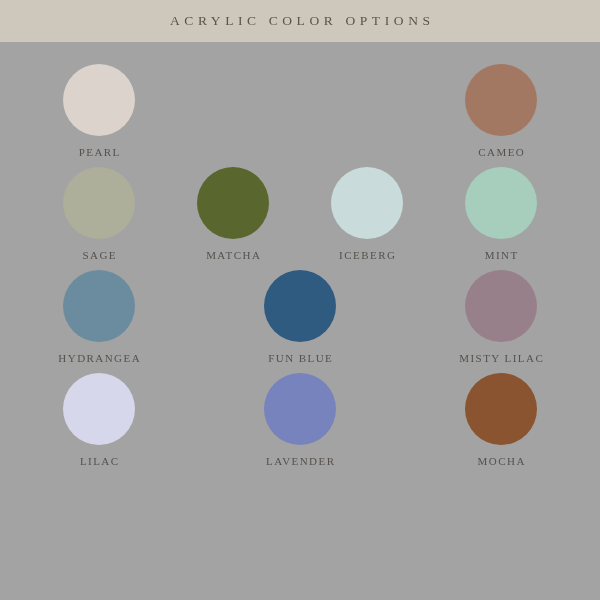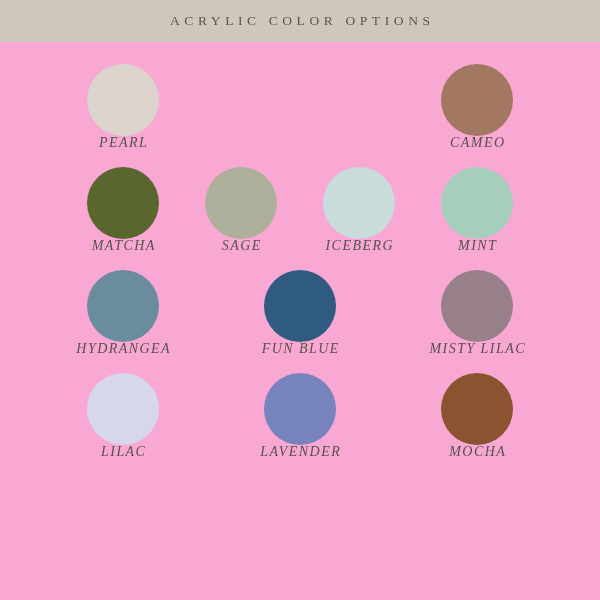--- a/index.html
+++ b/index.html
@@ -62,61 +62,61 @@
     flex-direction: column;
     align-items: center;
   }
   .swatch-dot {
     width: 72px;
     height: 72px;
     border-radius: 50%;
     flex: 0 0 auto;
   }
   .swatch-label {
+    margin-top: 11px;
     font-family: "Liberation Serif", "DejaVu Serif", serif;
-    font-size: 14px;
+    font-size: 11px;
     letter-spacing: 1.45px;
     color: #56514C;
     text-transform: uppercase;
     text-align: center;
     white-space: nowrap;
     text-indent: 1.45px;
     line-height: 1;
-    font-style: italic;
   }
 </style>
 </head>
 <body style="background: rgb(244, 239, 235);">
 
-<div class="page" style="background: #f9a8d4; align-items: center;">
+<div class="page" style="background: #a3a3a3;">
 
   <div class="header-bar" style="background: rgb(206, 199, 188);">
     <div class="header-title" style="color: rgb(90, 84, 78);">ACRYLIC COLOR OPTIONS</div>
   </div>
 
   <div class="palette">
 
   <div class="swatch-row">
         <div class="swatch-cell">
           <div class="swatch-dot" style="background: rgb(219, 211, 204);"></div>
           <div class="swatch-label" style="color: rgb(86, 81, 76);">PEARL</div>
         </div>
         <div class="swatch-cell">
           <div class="swatch-dot" style="background: rgb(163, 120, 98);"></div>
           <div class="swatch-label" style="color: rgb(86, 81, 76);">CAMEO</div>
         </div>
       </div>
       <div class="swatch-row">
         <div class="swatch-cell">
+          <div class="swatch-dot" style="background: rgb(173, 175, 155);"></div>
+          <div class="swatch-label" style="color: rgb(86, 81, 76);">SAGE</div>
+        </div>
+        <div class="swatch-cell">
           <div class="swatch-dot" style="background: rgb(89, 102, 45);"></div>
           <div class="swatch-label" style="color: rgb(86, 81, 76);">MATCHA</div>
-        </div>
-        <div class="swatch-cell">
-          <div class="swatch-dot" style="background: rgb(173, 175, 155);"></div>
-          <div class="swatch-label" style="color: rgb(86, 81, 76);">SAGE</div>
         </div>
         <div class="swatch-cell">
           <div class="swatch-dot" style="background: rgb(201, 219, 219);"></div>
           <div class="swatch-label" style="color: rgb(86, 81, 76);">ICEBERG</div>
         </div>
         <div class="swatch-cell">
           <div class="swatch-dot" style="background: rgb(167, 205, 189);"></div>
           <div class="swatch-label" style="color: rgb(86, 81, 76);">MINT</div>
         </div>
       </div>

